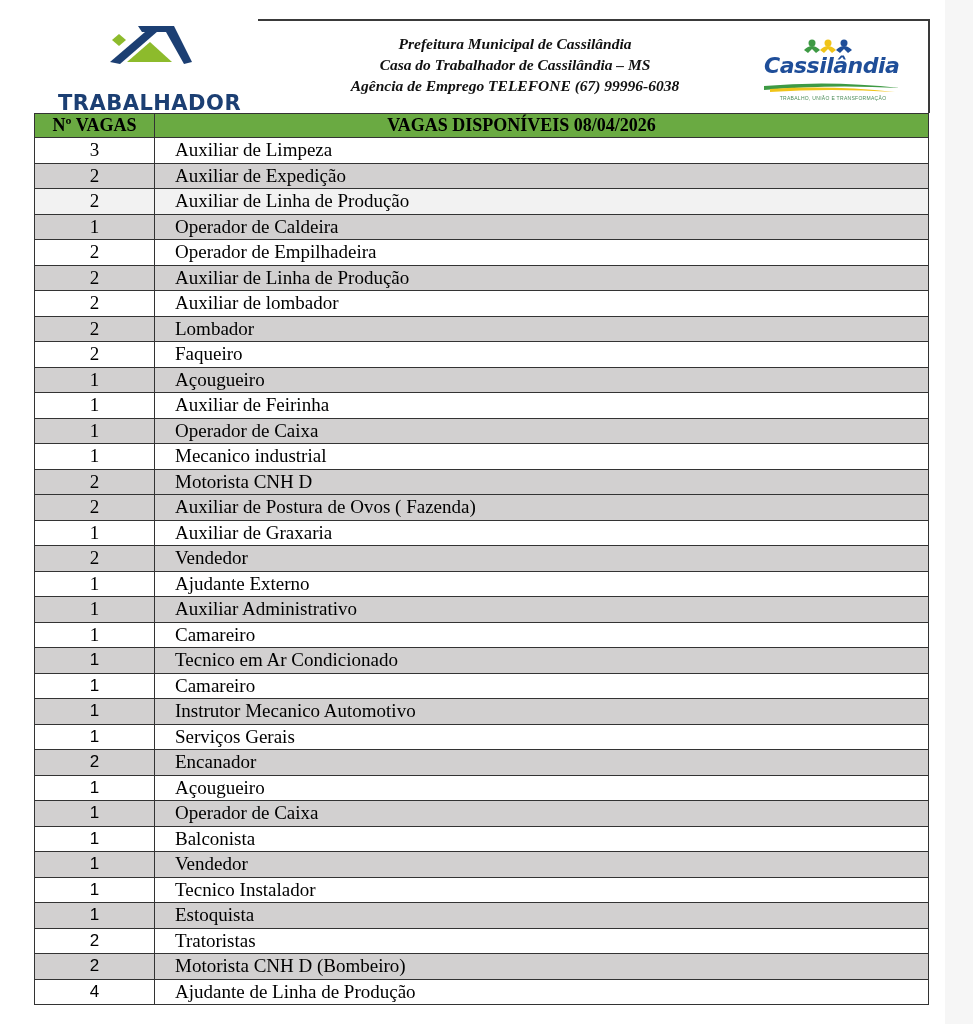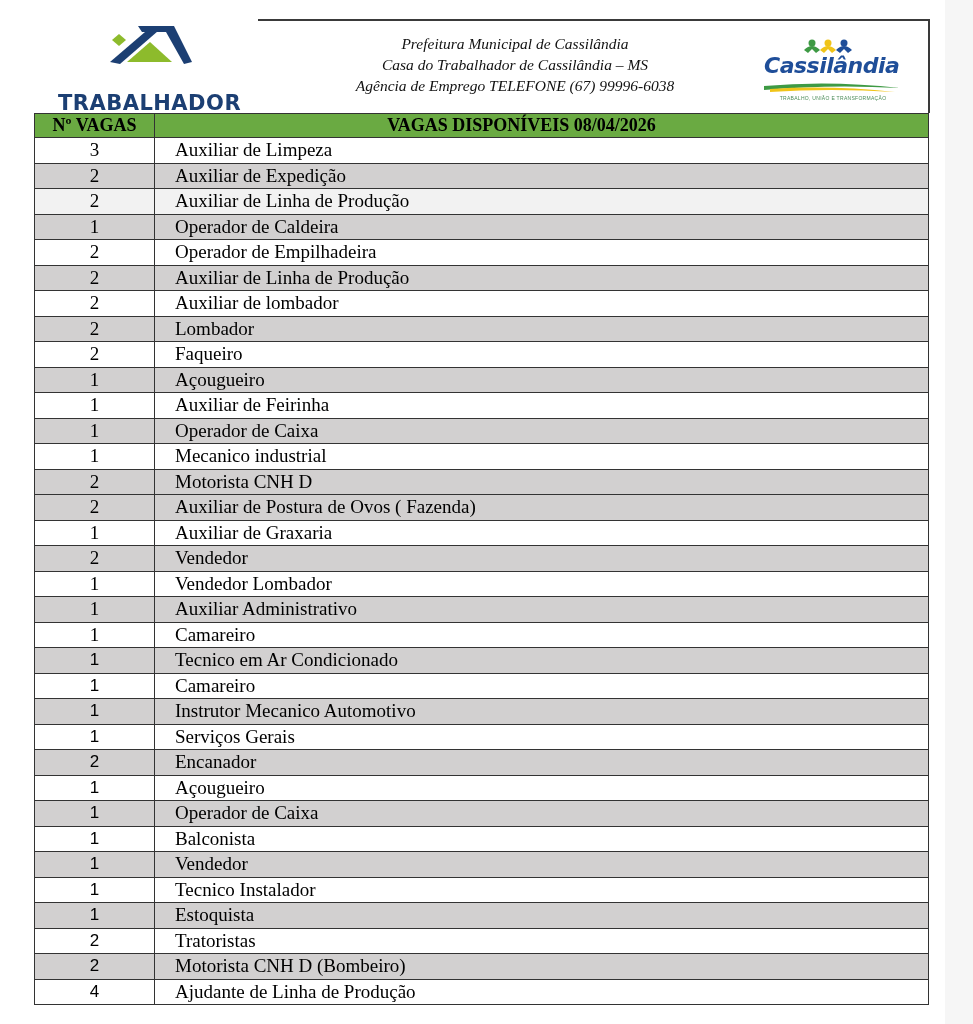--- a/index.html
+++ b/index.html
@@ -16,21 +16,21 @@
   .logo-left .casa {
     position:absolute; left:0; top:50px; width:215px; text-align:center;
     font-family:"Liberation Sans", sans-serif; font-size:24px; color:#4b5a66; letter-spacing:0.5px; line-height:24px;
   }
   .logo-left .trab {
     position:absolute; left:0; top:70px; width:215px; text-align:center;
     font-family:"DejaVu Sans", sans-serif; font-weight:bold; font-size:21px; color:#1c3f73; letter-spacing:0.5px; line-height:22px;
   }
   .title-block {
     position:absolute; left:300px; top:33px; width:430px; text-align:center;
-    font-family:"Liberation Serif", serif; font-style:italic; font-weight:normal; font-size:15.5px; line-height:21px; color:#111;
+    font-family:"Liberation Serif", serif; font-style:italic; font-weight:bold; font-size:15.5px; line-height:21px; color:#111;
   }
   .logo-right { position:absolute; left:760px; top:38px; width:145px; height:70px; }
   .logo-right .name {
     position:absolute; left:4px; top:15px; font-family:"DejaVu Sans", sans-serif; font-weight:bold; font-style:italic;
     font-size:22px; color:#1f4e99; letter-spacing:-0.5px;
   }
   .logo-right .tag {
     position:absolute; left:8px; top:57px; width:130px; text-align:center; font-family:"Liberation Sans", sans-serif;
     font-size:5px; color:#4a8a57; letter-spacing:0.3px;
   }
@@ -161,21 +161,21 @@
     <tr class="row-white">
         <td class="qty">1</td>
         <td class="desc">Auxiliar de Graxaria</td>
       </tr>
     <tr class="row-gray">
         <td class="qty">2</td>
         <td class="desc">Vendedor</td>
       </tr>
     <tr class="row-white">
         <td class="qty">1</td>
-        <td class="desc">Vendedor Lombador</td>
+        <td class="desc">Ajudante Externo</td>
       </tr>
     <tr class="row-gray">
         <td class="qty">1</td>
         <td class="desc">Auxiliar Administrativo</td>
       </tr>
     <tr class="row-white">
         <td class="qty">1</td>
         <td class="desc">Camareiro</td>
       </tr>
     <tr class="row-gray">

